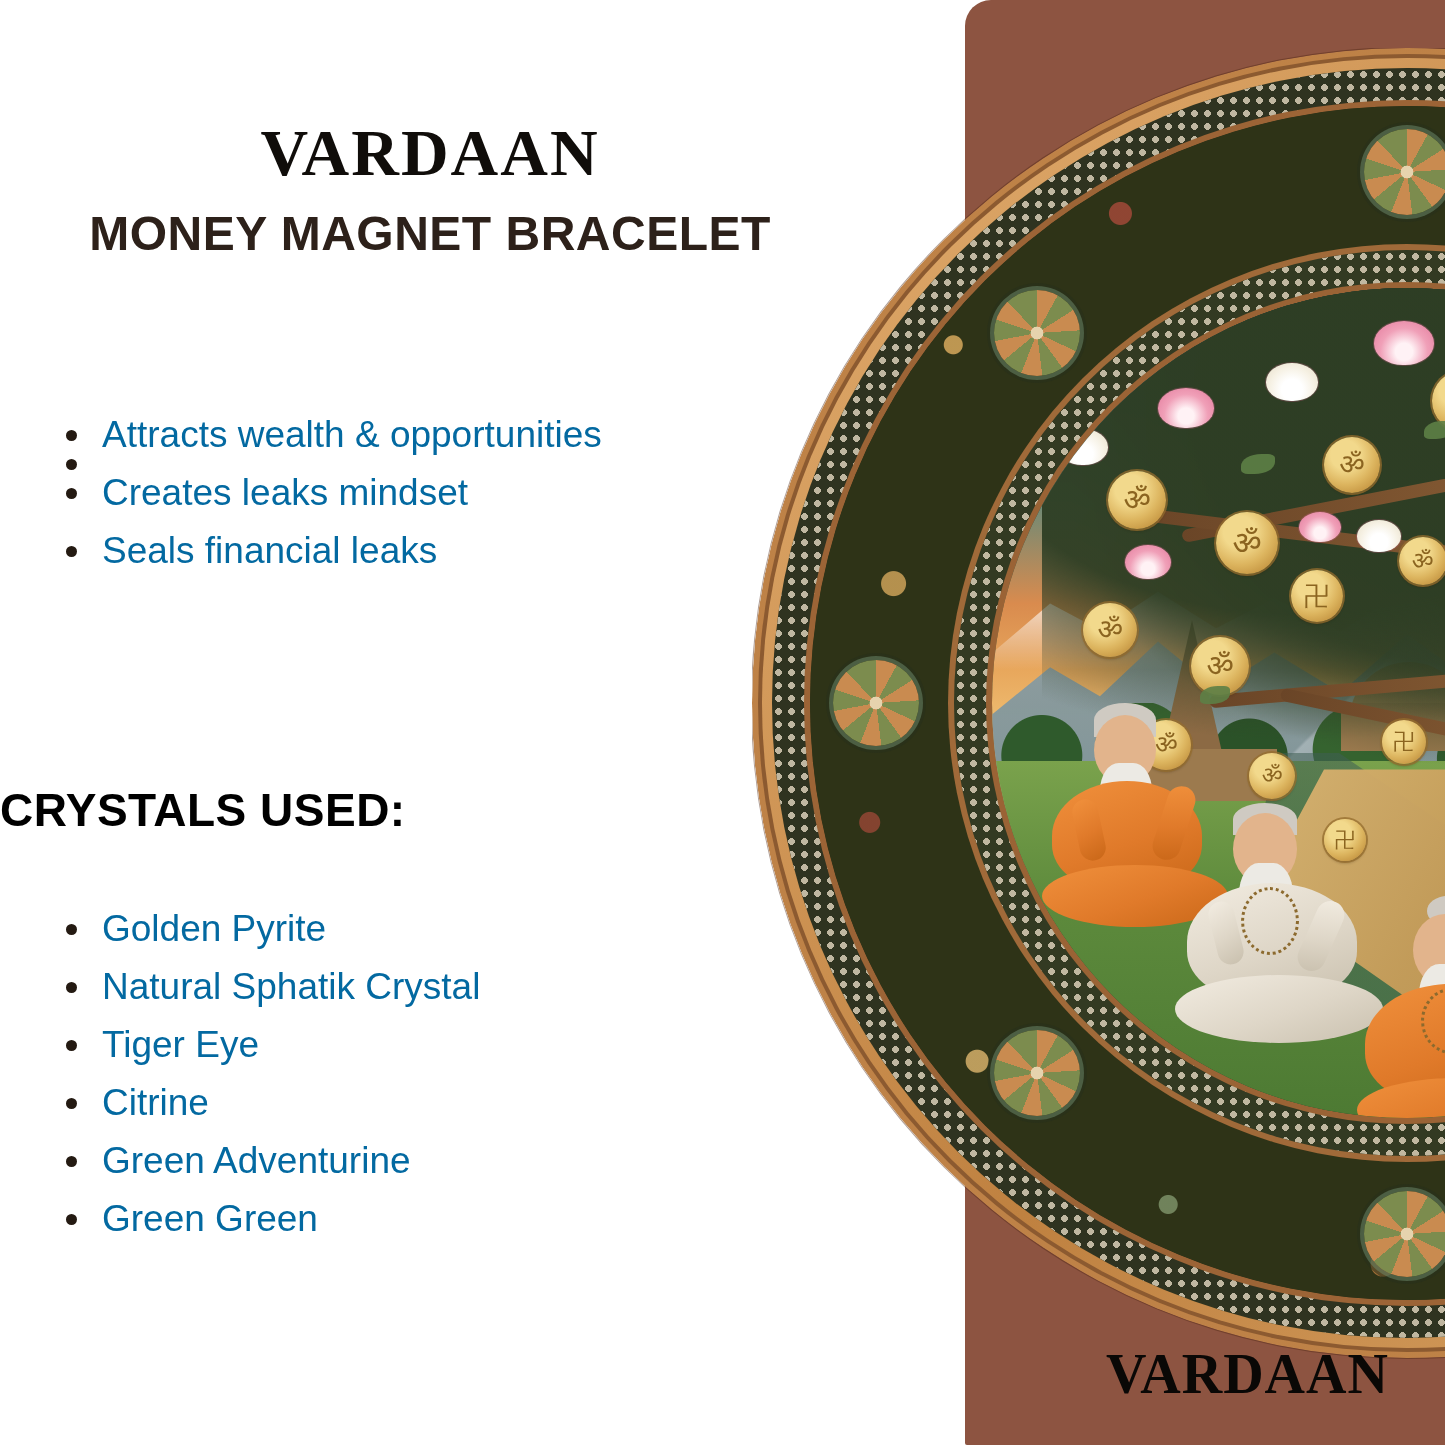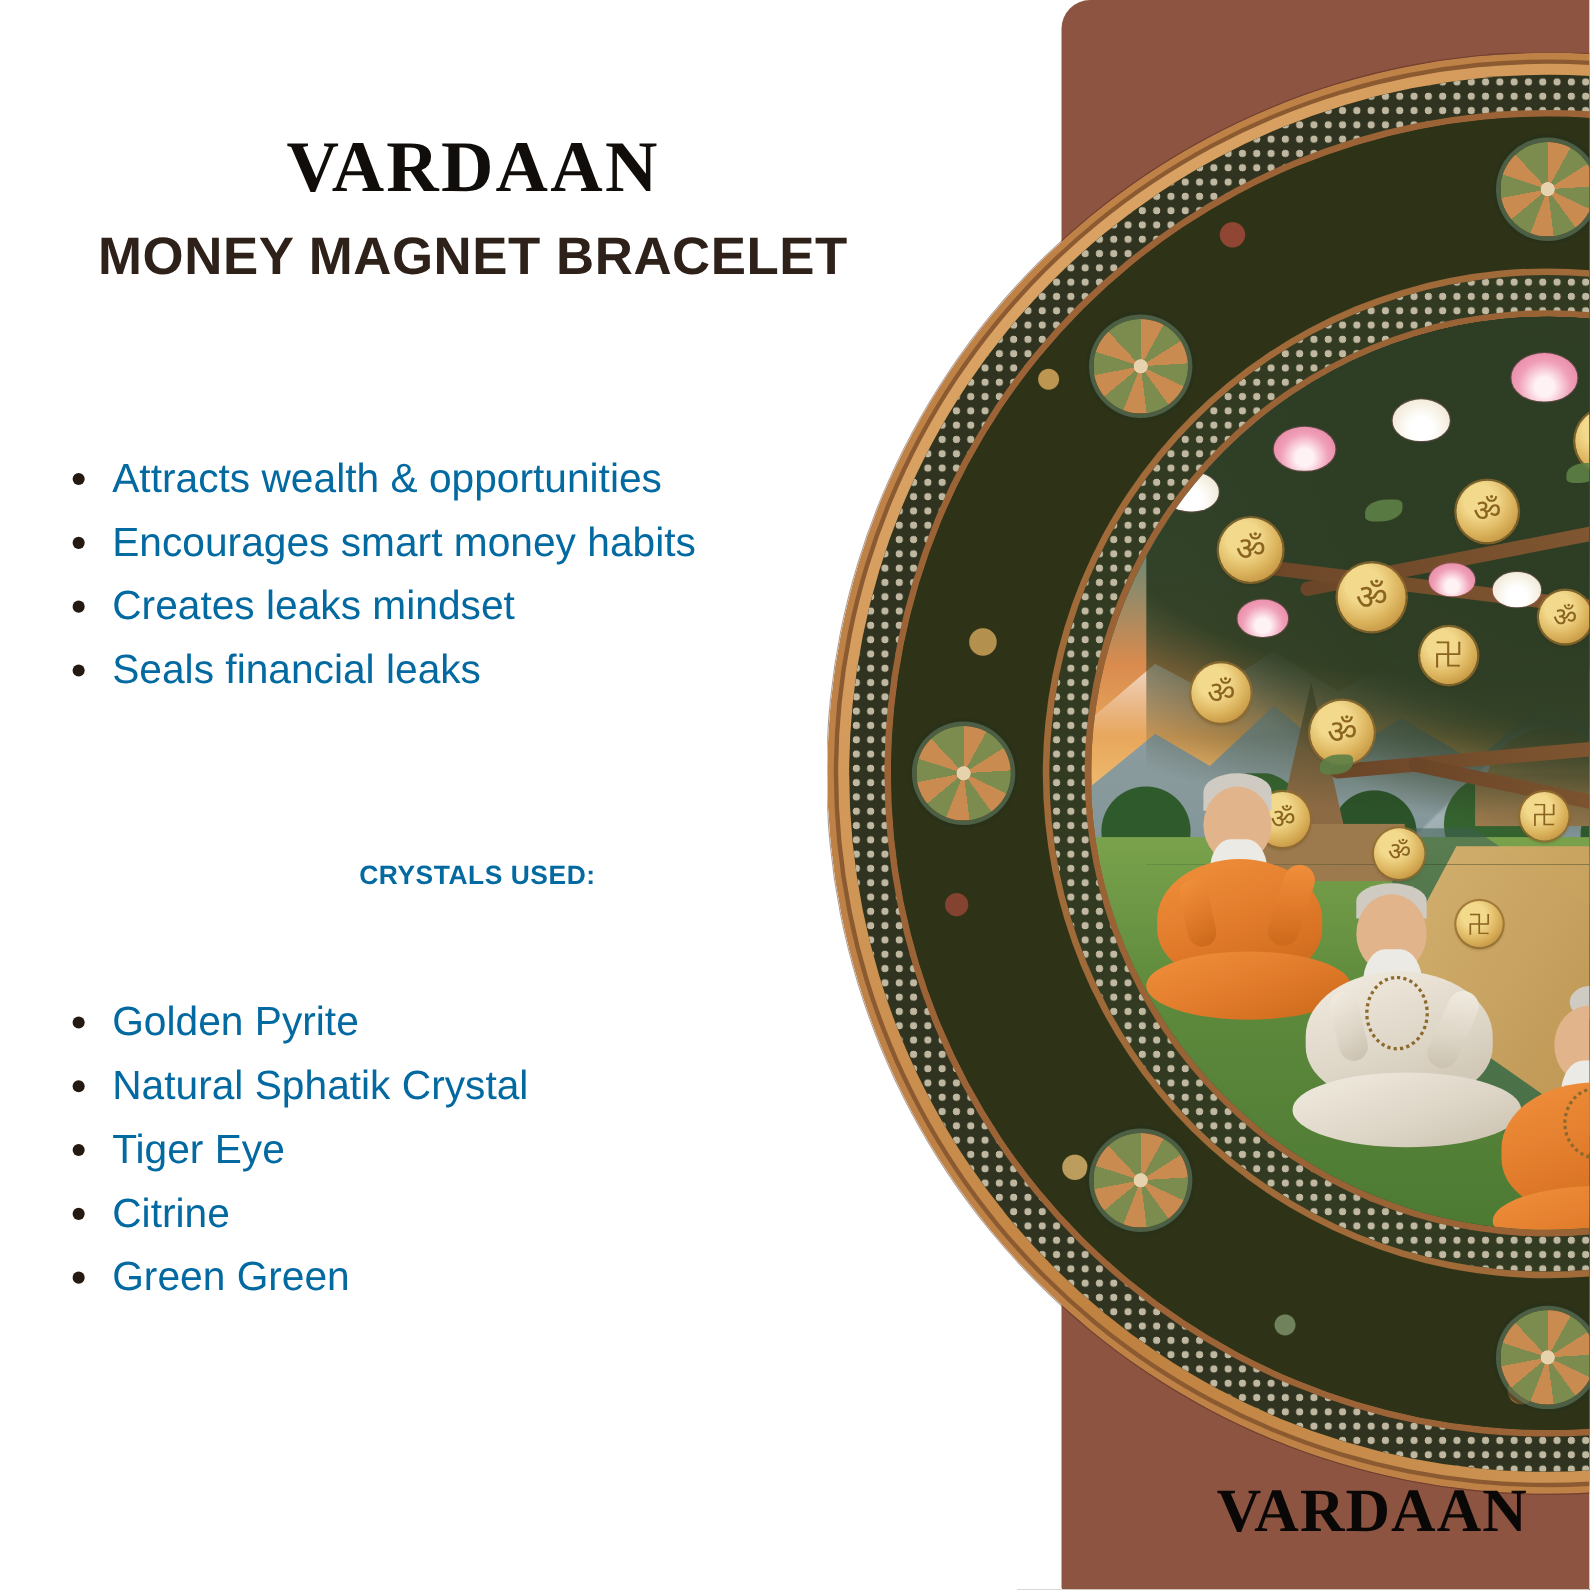--- a/index.html
+++ b/index.html
@@ -23,23 +23,23 @@
     letter-spacing:2px;color:#100d0a;line-height:1;
   }
   .brand-sub{
     position:absolute;left:0;top:205px;width:860px;text-align:center;
     font-family:"Liberation Sans",sans-serif;font-weight:700;font-size:48px;
     letter-spacing:.5px;color:#2d211a;line-height:1.2;
   }
 
   .benefits{position:absolute;left:60px;top:406px;width:760px;}
   .crystal-head{
-    position:absolute;left:0;top:783px;width:868px;text-align:center;
-    font-family:"Liberation Sans",sans-serif;font-weight:700;font-size:24px;
-    color:#0369a1;letter-spacing:.5px;
+    position:absolute;left:0;top:783px;width:868px;text-align:left;
+    font-family:"Liberation Sans",sans-serif;font-weight:700;font-size:46px;
+    color:#000000;letter-spacing:.5px;
   }
   .crystals{position:absolute;left:60px;top:900px;width:700px;}
 
   ul.blist{list-style:none;margin:0;padding:0;}
   ul.blist li{
     position:relative;padding-left:42px;
     font-family:"Liberation Sans",sans-serif;font-size:37px;font-weight:400;
     color:#0369a1;line-height:58px;white-space:nowrap;
   }
   ul.blist li .bullet{
@@ -353,34 +353,35 @@
   </div>
 
   <div class="text-col">
 
     <div class="brand-title">VARDAAN</div>
     <div class="brand-sub">MONEY MAGNET BRACELET</div>
 
     <div class="benefits">
       <ul class="blist">
         <li><span class="bullet"></span><span>Attracts wealth &amp; opportunities</span></li>
-        <li><span class="bullet"></span><span>Encourages smart money habits</span></li>
+        <li><span class="bullet"></span></li>
         <li><span class="bullet"></span><span>Creates leaks mindset</span></li>
         <li><span class="bullet"></span><span>Seals financial leaks</span></li>
       </ul>
     </div>
 
     <div class="crystal-head">CRYSTALS USED:</div>
 
     <div class="crystals">
       <ul class="blist">
         <li><span class="bullet"></span><span>Golden Pyrite</span></li>
         <li><span class="bullet"></span><span>Natural Sphatik Crystal</span></li>
         <li><span class="bullet"></span><span>Tiger Eye</span></li>
         <li><span class="bullet"></span><span>Citrine</span></li>
+        <li><span class="bullet"></span><span>Green Adventurine</span></li>
         <li><span class="bullet"></span><span>Green Green</span></li>
       </ul>
     </div>
   </div>
 
   <div class="logo-bottom">VARDAAN</div>
 
 </div>
 
 </body></html>

